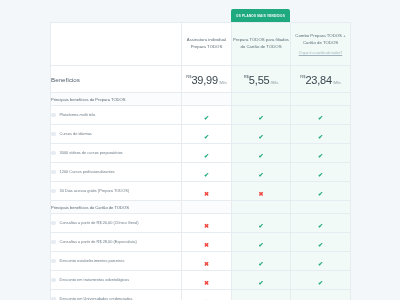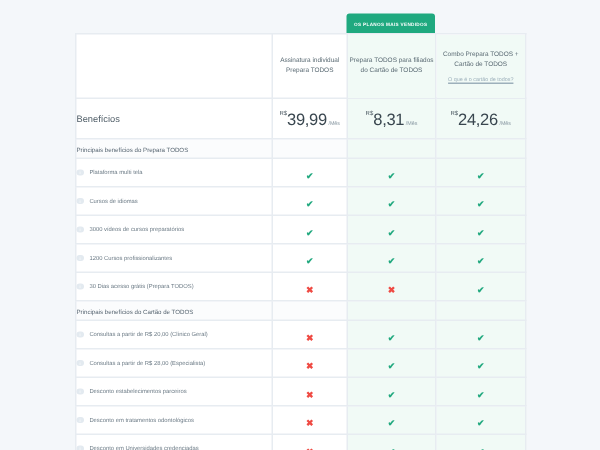--- a/index.html
+++ b/index.html
@@ -159,22 +159,22 @@
               <span class="hdr-title">Prepara TODOS para filiados do Cartão de TODOS</span>
             </td>
             <td class="hdr-cell hl">
               <span class="hdr-title">Combo Prepara TODOS + Cartão de TODOS</span>
               <a class="hdr-link" href="#">O que é o cartão de todos?</a>
             </td>
           </tr>
           <tr>
             <td class="benef-cell">Benefícios</td>
             <td class="price-cell"><span class="cur">R$</span><span class="amt">39,99</span><span class="per">/Mês</span></td>
-            <td class="price-cell hl"><span class="cur">R$</span><span class="amt">8,31</span><span class="per">/Mês</span></td>
-            <td class="price-cell hl"><span class="cur">R$</span><span class="amt">24,26</span><span class="per">/Mês</span></td>
+            <td class="price-cell hl"><span class="cur">R$</span><span class="amt">5,55</span><span class="per">/Mês</span></td>
+            <td class="price-cell hl"><span class="cur">R$</span><span class="amt">23,84</span><span class="per">/Mês</span></td>
           </tr>
           <tr>
             <td class="sect-cell">Principais benefícios do Prepara TODOS</td>
             <td class="sect-cell sect-blank"></td>
             <td class="sect-cell sect-blank hl"></td>
             <td class="sect-cell sect-blank hl"></td>
           </tr>
           <tr>
             <td class="feat-cell"><span class="info-ico">i</span><span>Plataforma multi tela</span></td>
             <td class="mark-cell"><span class="mk yes">✔</span></td>

